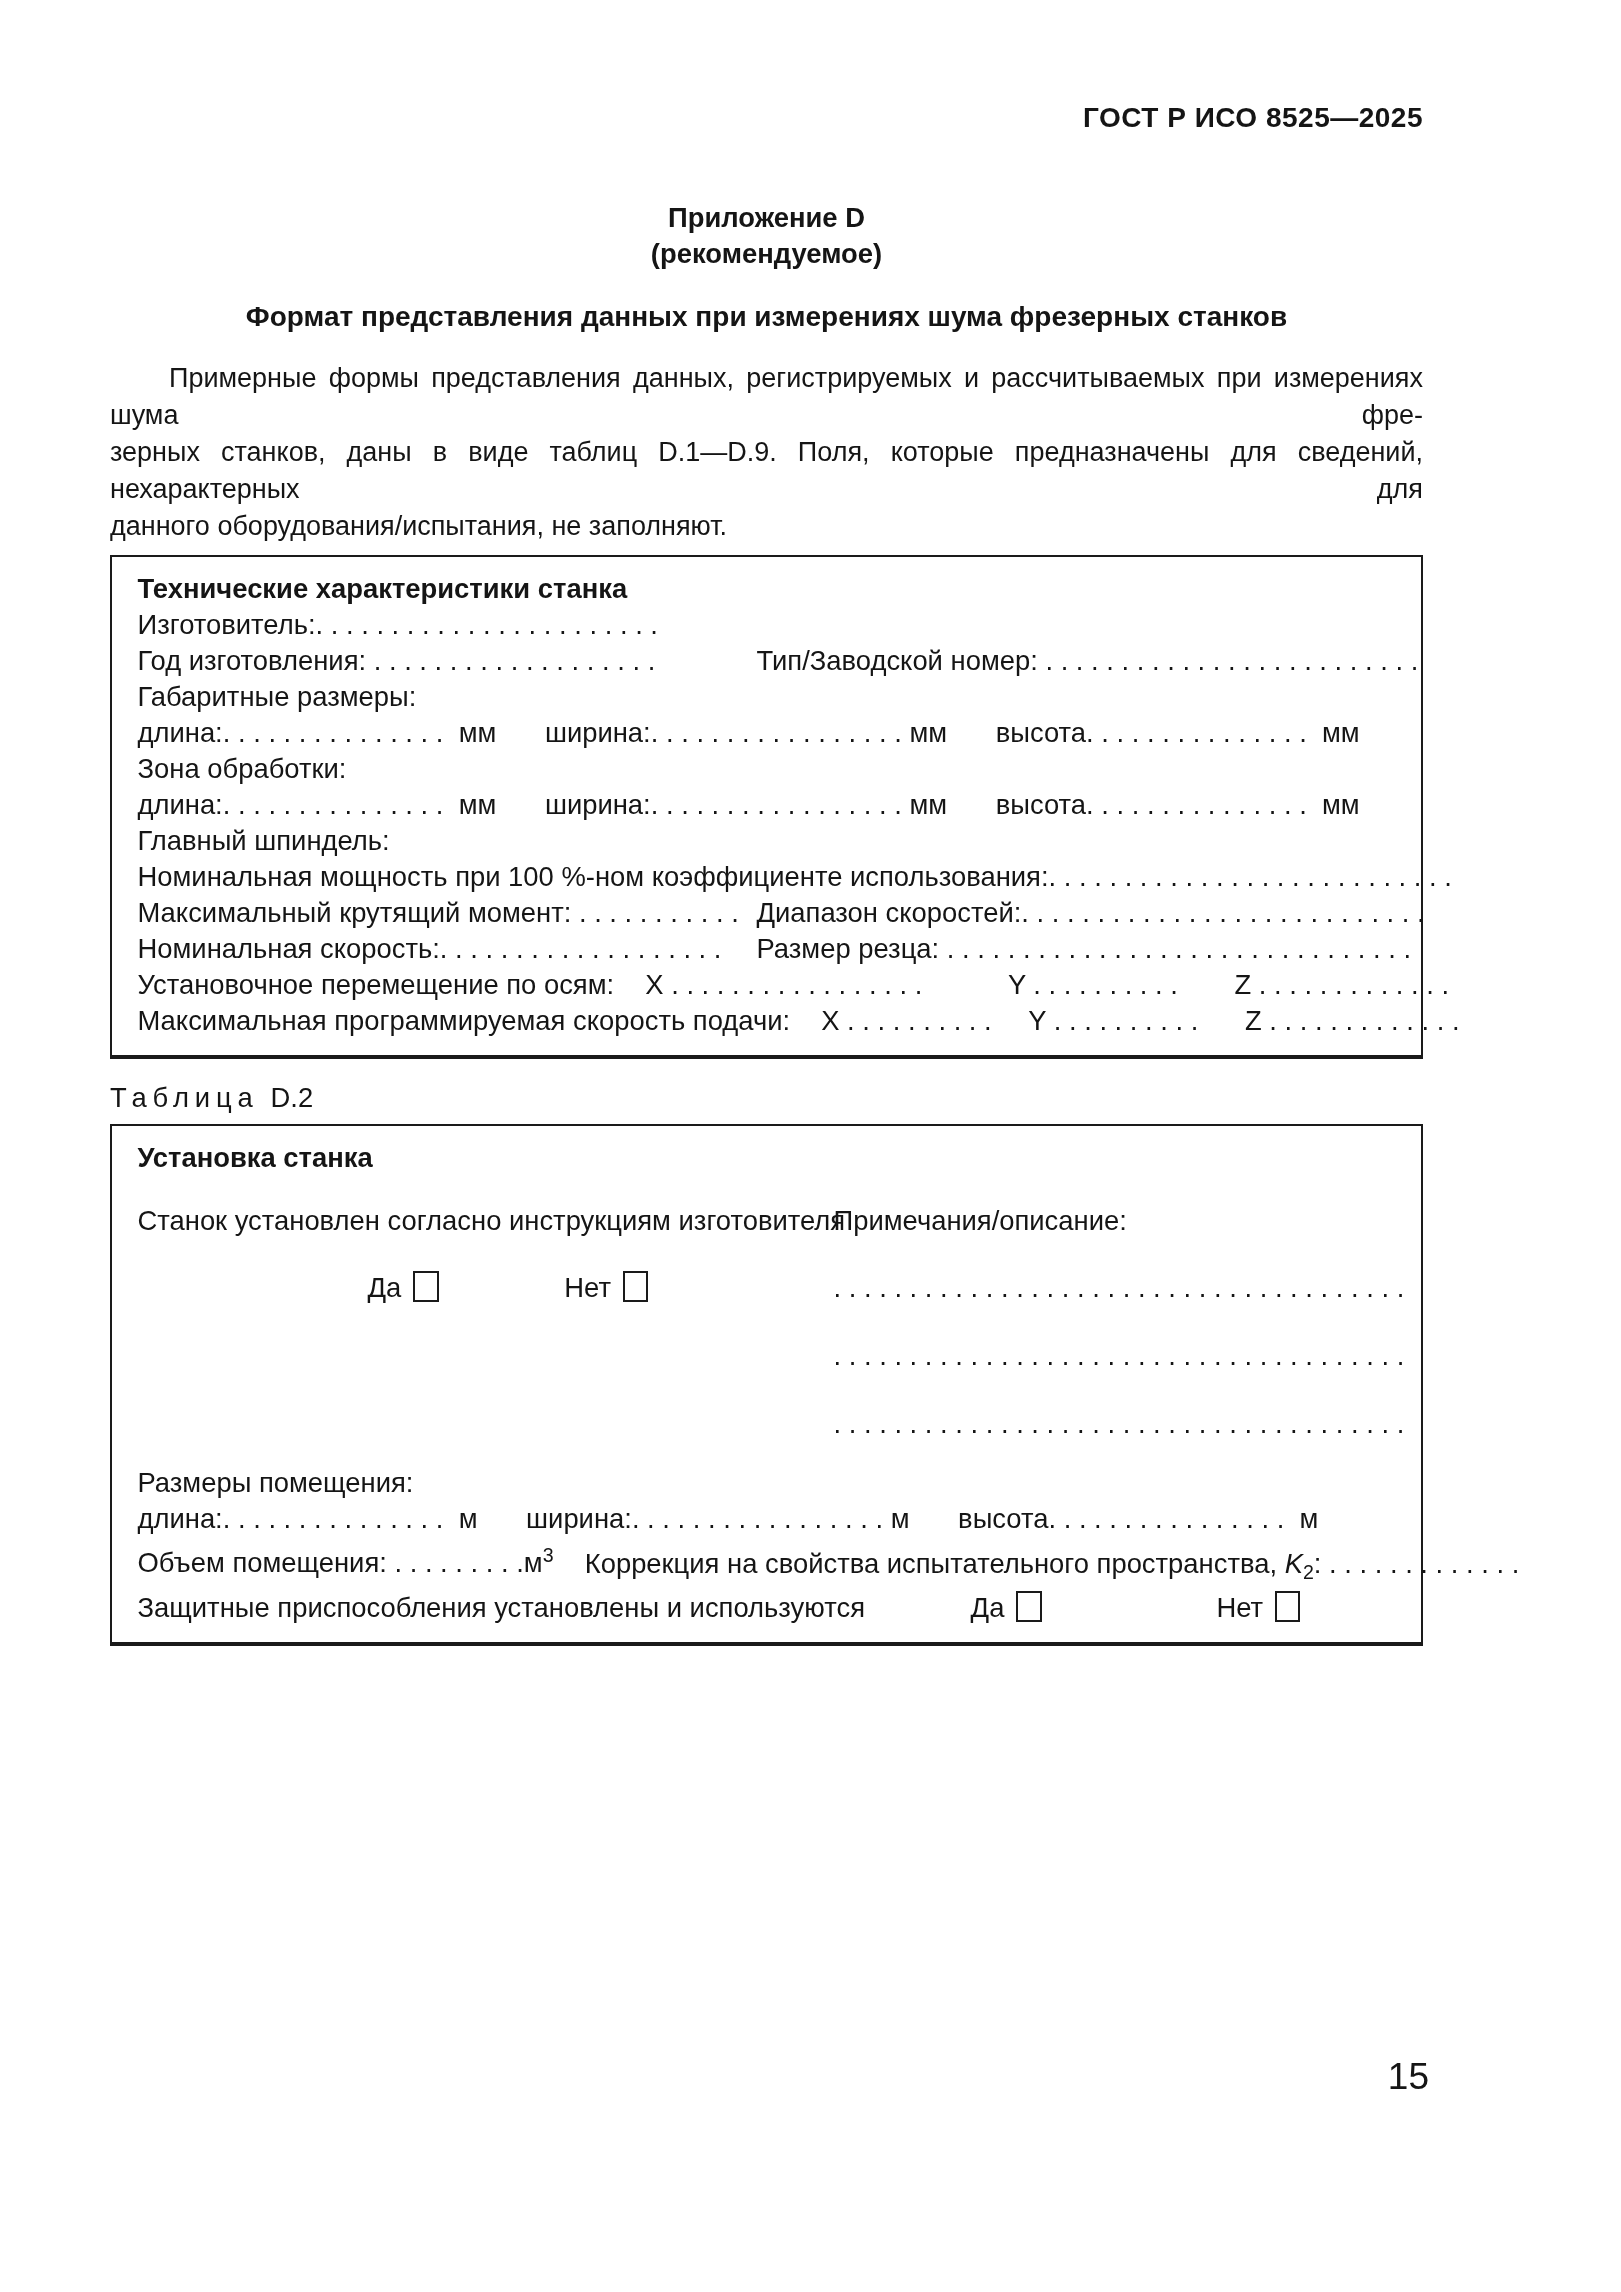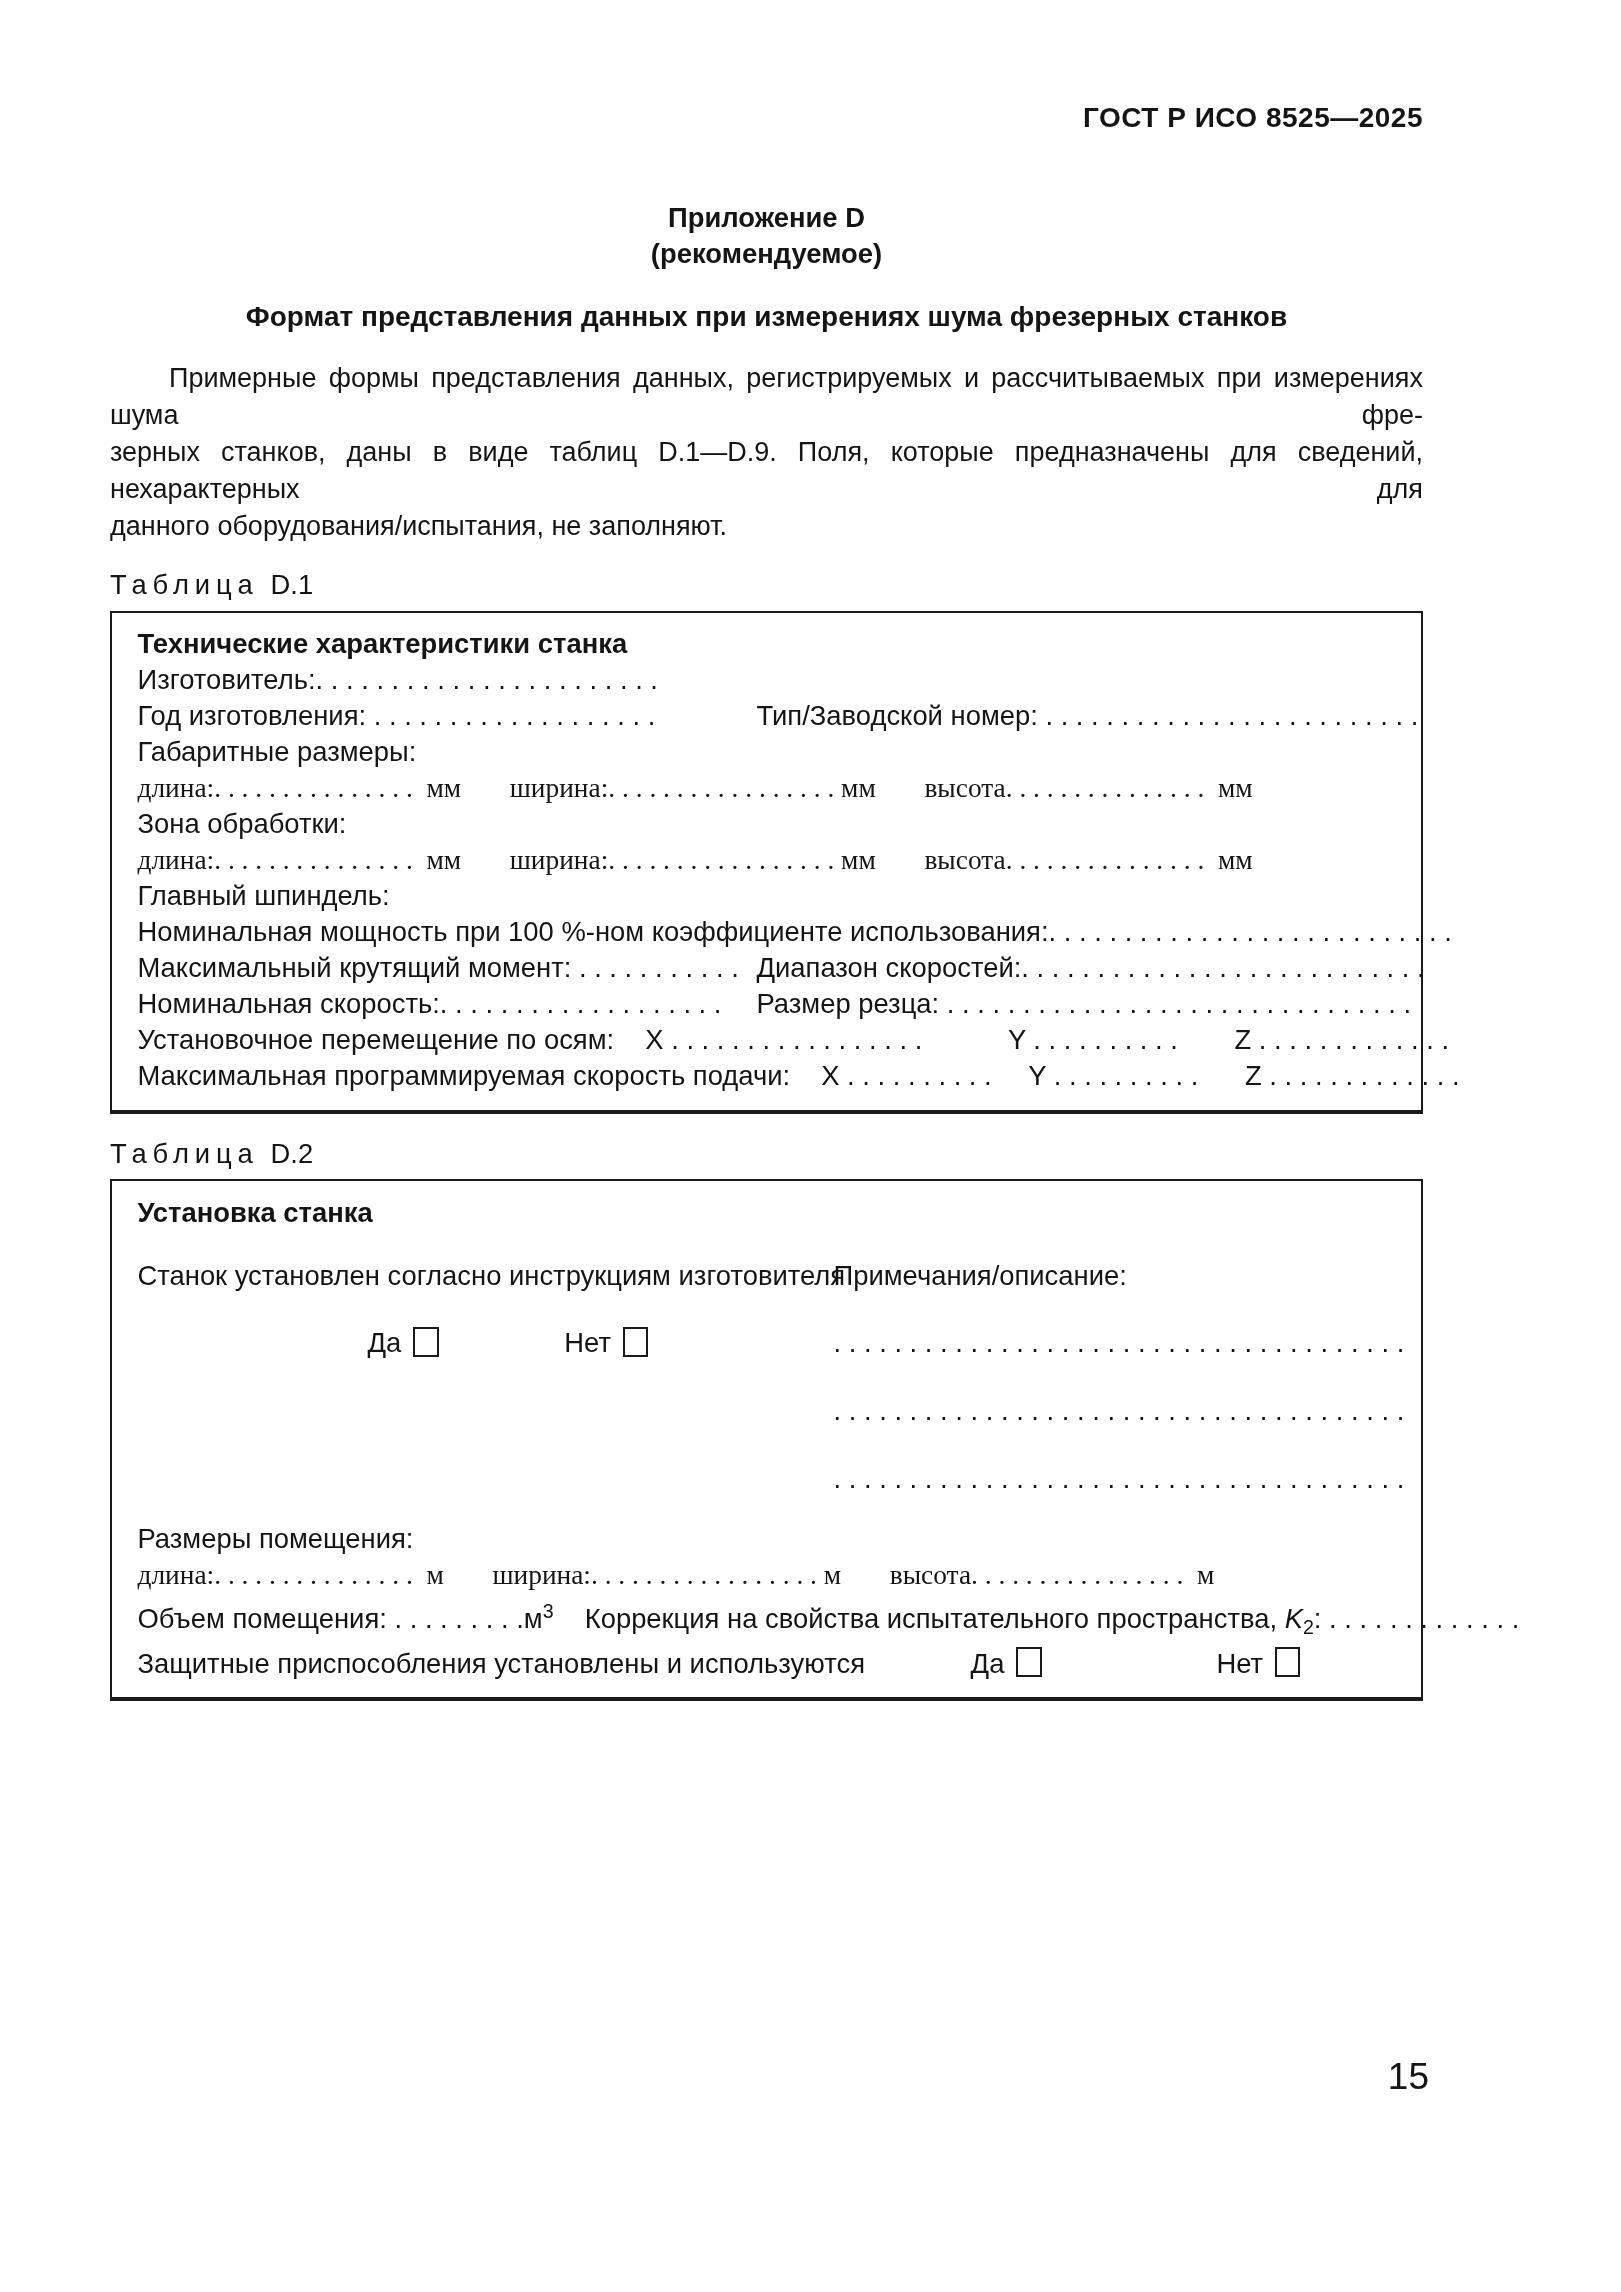--- a/index.html
+++ b/index.html
@@ -34,21 +34,21 @@
     border-left:2.9px solid #1a1a1a;
     border-right:2.9px solid #1a1a1a;
     border-bottom:4.9px solid #1a1a1a;
     padding:13.7px 23.5px 15.7px 25.5px;
     font-size:27.4px;
   }
   .trow{line-height:36px;white-space:nowrap;}
   .trow.bold{font-weight:bold;}
   .cols{display:flex;}
   .c1{display:inline-block;width:619px;flex:0 0 auto;}
-  .dimg{display:inline-block;font-family:Liberation Serif, serif;}
+  .dimg{display:inline-block;}
   .dim2{margin-left:41px;}
   .dim3{margin-left:41px;}
   .gx12{margin-left:23.5px;}
   .gy12{margin-left:78px;}
   .gz12{margin-left:49px;}
   .gx13{margin-left:23.5px;}
   .gy13{margin-left:29px;}
   .gz13{margin-left:39px;}
   
   .t2row2{margin-top:27.4px;}
@@ -90,23 +90,20 @@
     </div>
 
     <div class="doc-title">Формат представления данных при измерениях шума фрезерных станков</div>
 
     <div class="intro">
       <div class="jline first">Примерные формы представления данных, регистрируемых и рассчитываемых при измерениях шума фре-</div>
       <div class="jline">зерных станков, даны в виде таблиц D.1—D.9. Поля, которые предназначены для сведений, нехарактерных для</div>
       <div class="last">данного оборудования/испытания, не заполняют.</div>
     </div>
 
-    <div class="tbl-label">
-      <span class="word">Таблица</span><span class="num">D.1</span>
-    </div>
 
     <div class="tbl">
       <div class="trow bold">Технические характеристики станка</div>
       <div class="trow">Изготовитель:. . . . . . . . . . . . . . . . . . . . . . .</div>
       <div class="trow cols">
         <span class="c1">Год изготовления: . . . . . . . . . . . . . . . . . . .</span>
         <span>Тип/Заводской номер: . . . . . . . . . . . . . . . . . . . . . . . . .</span>
       </div>
       <div class="trow">Габаритные размеры:</div>
       <div class="trow">

